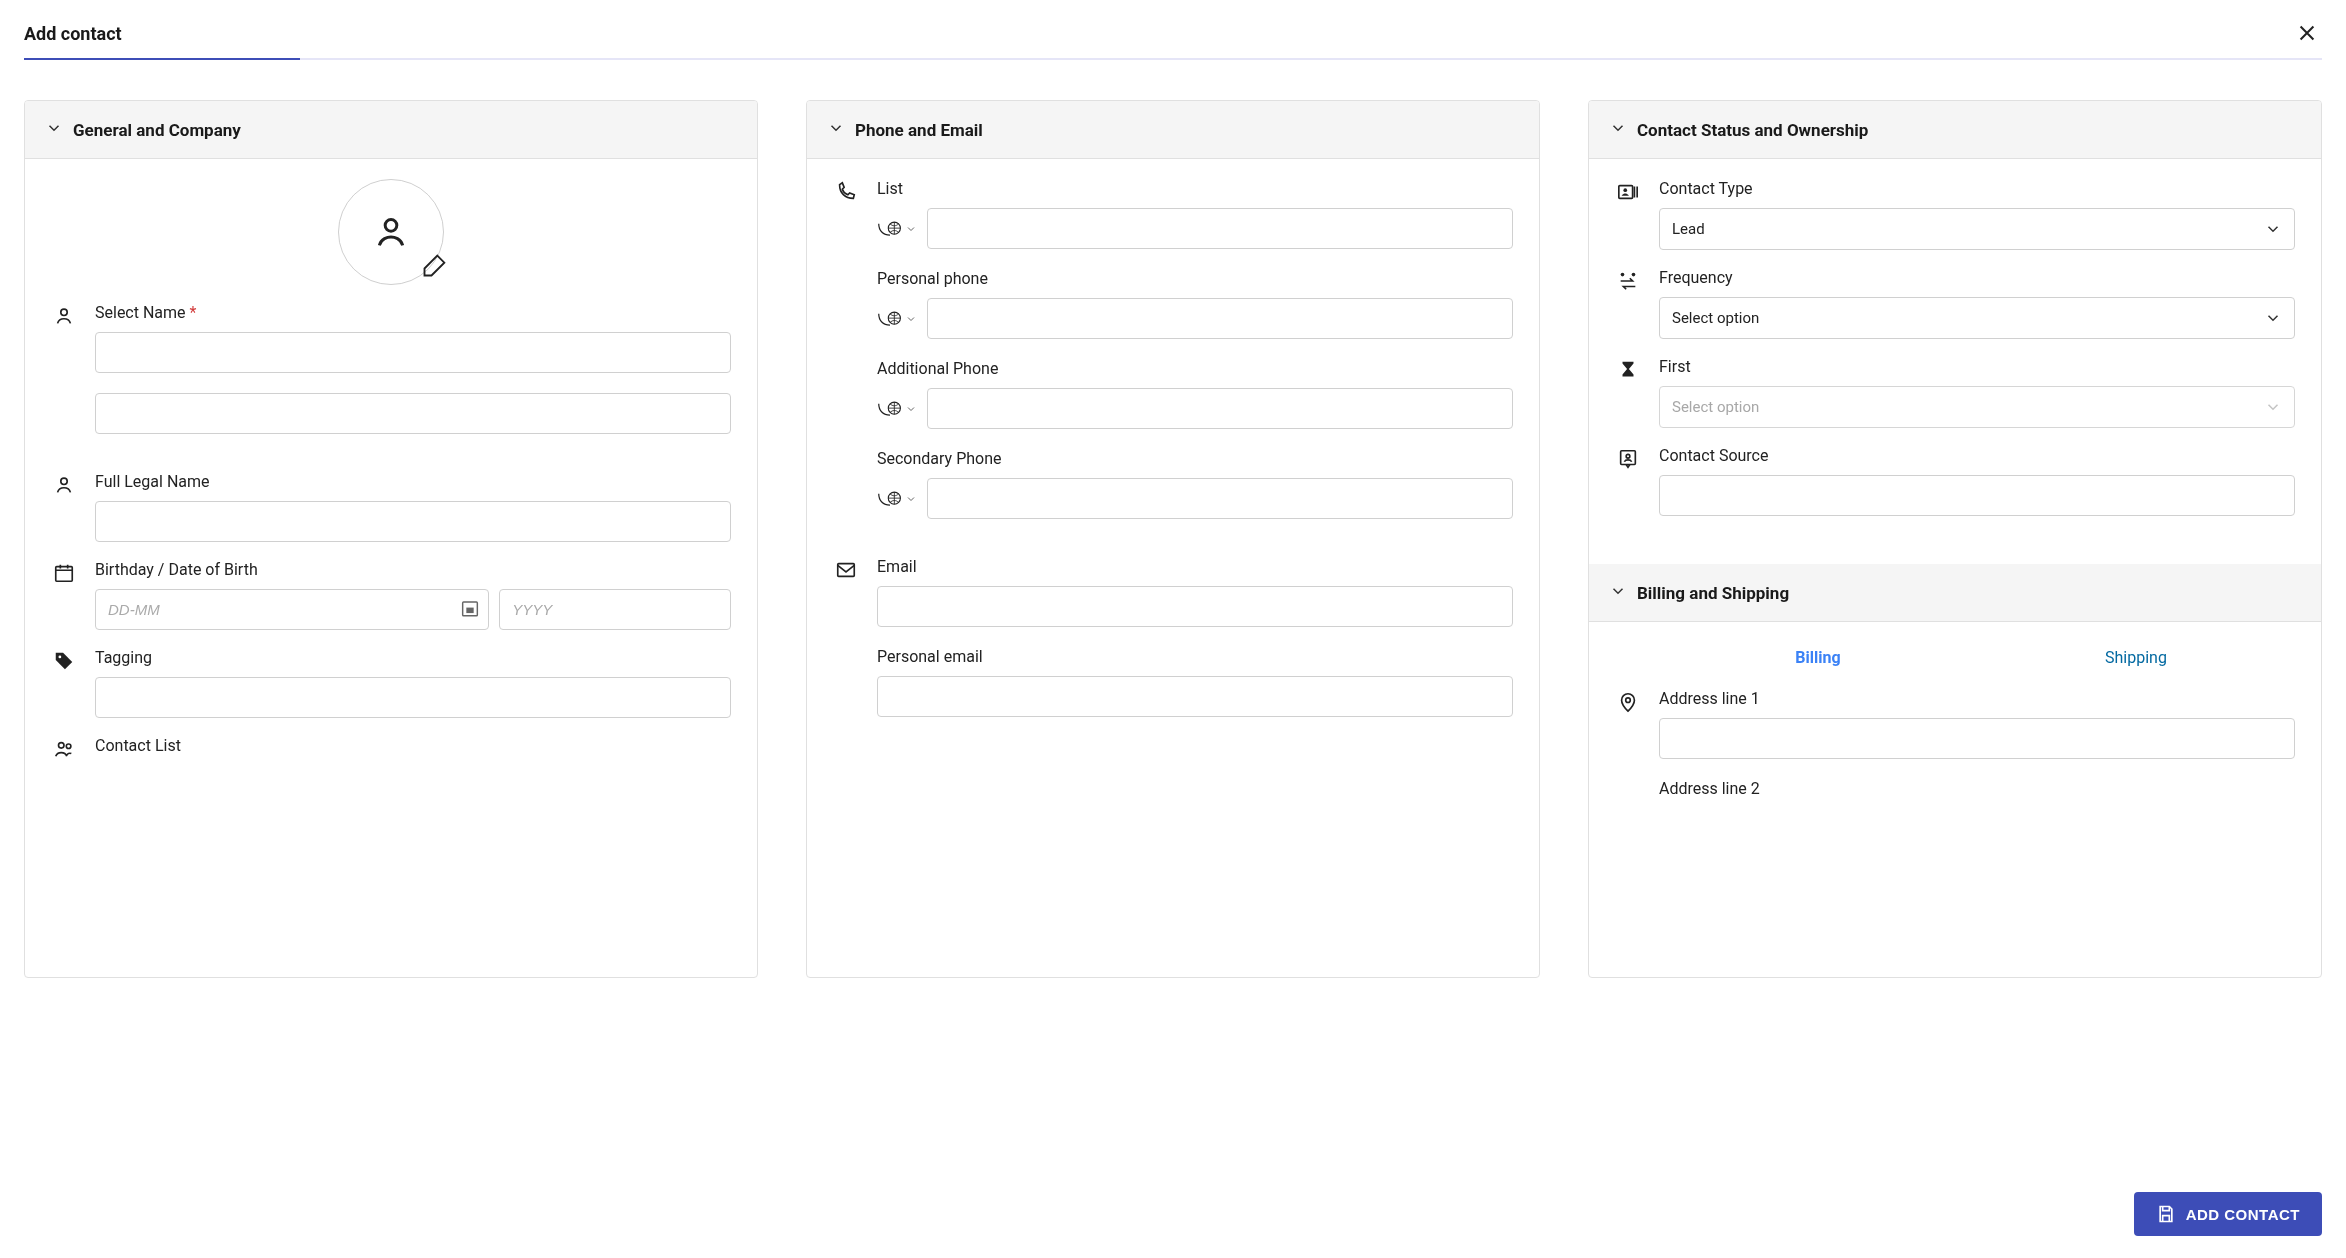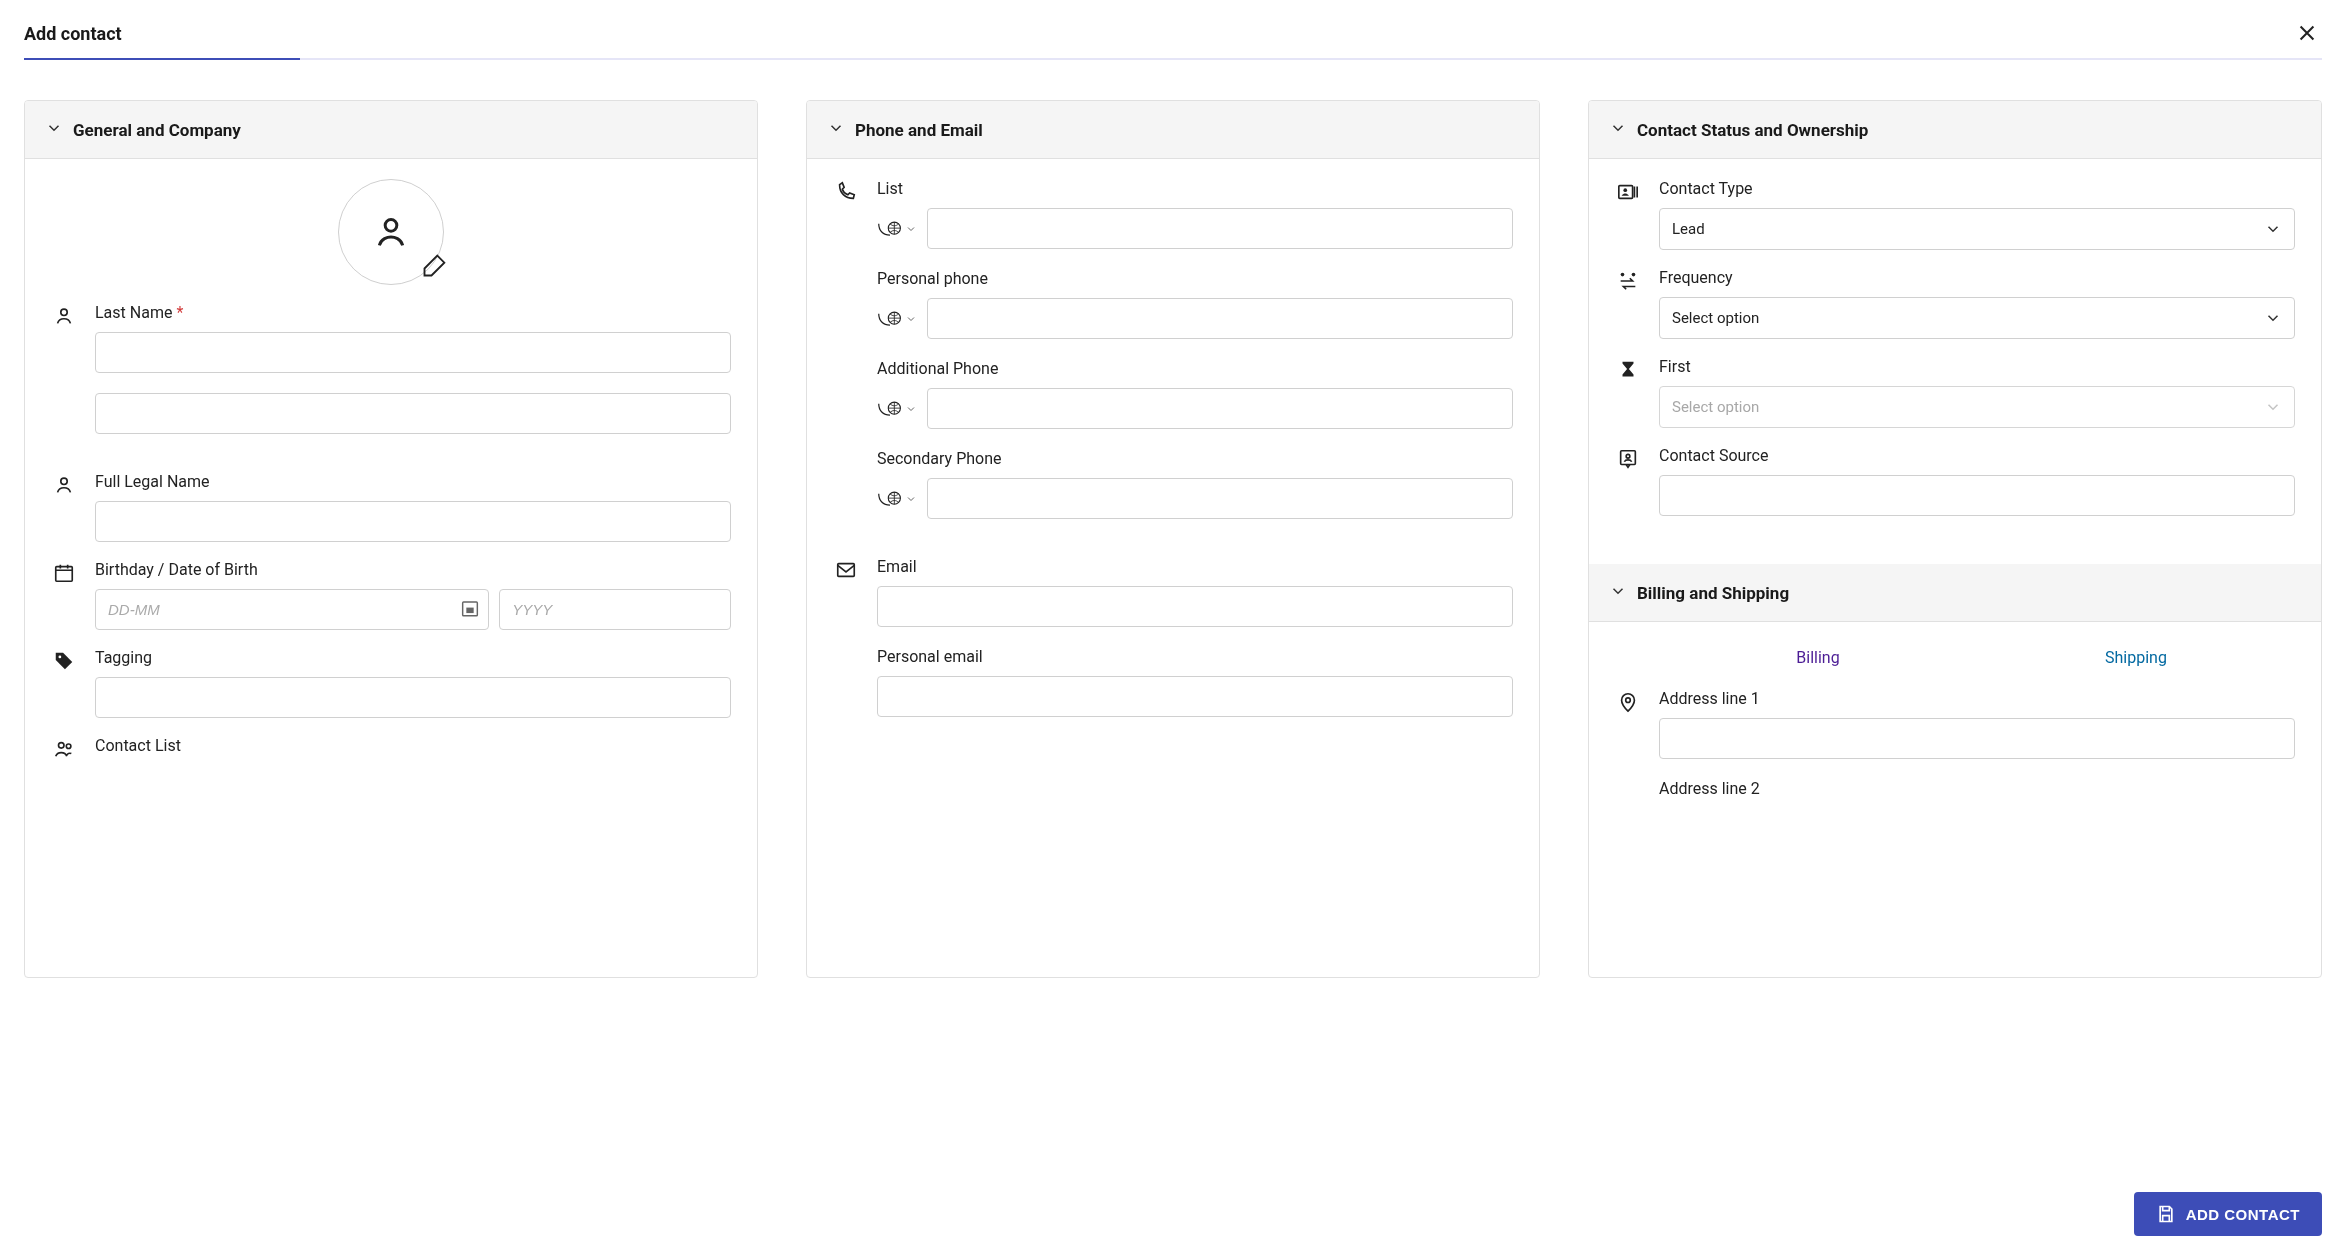--- a/index.html
+++ b/index.html
@@ -52,21 +52,21 @@
 .phone-row .input { flex: 1; }
 
 .dob-row { display: flex; gap: 10px; }
 .dob-day { flex: 1.7; position: relative; }
 .dob-year { flex: 1; }
 .dob-day .cal-btn { position: absolute; right: 8px; top: 50%; transform: translateY(-50%); }
 .dob-day .cal-btn svg { width: 22px; height: 22px; }
 
 .tabs { display: flex; margin-bottom: 10px; }
 .tab { flex: 1; text-align: center; padding: 6px 0; font-size: 16px; cursor: pointer; }
-.tab.active { font-weight: 400; color: #4c1d95; }
+.tab.active { font-weight: 700; color: #3b82f6; }
 .tab.inactive { color: #0369a1; }
 
 .footer { position: fixed; right: 24px; bottom: 22px; }
 .add-btn { background: #3d4db7; color: #fff; border: none; border-radius: 4px; padding: 12px 22px; font-size: 15px; font-weight: 700; letter-spacing: 0.5px; cursor: pointer; display: flex; align-items: center; gap: 10px; }
 .add-btn svg { width: 20px; height: 20px; }
 
 
 .col::-webkit-scrollbar { width: 8px; }
 .col::-webkit-scrollbar-thumb { background: #c5c5c5; border-radius: 4px; }
 .col::-webkit-scrollbar-track { background: transparent; }
@@ -112,21 +112,21 @@
 
       <div class="field-row">
         <div class="field-icon">
           <svg viewBox="0 0 24 24" fill="none" stroke="#222" stroke-width="1.8">
               <circle cx="12" cy="8" r="3.5"></circle>
               <path d="M5 20c1-4 5-5 7-5s6 1 7 5"></path>
             </svg>
         </div>
         <div class="field-content">
           <div class="sub-field">
-            <label class="field-label"><span>Last Name</span> <span class="req">*</span></label>
+            <label class="field-label"><span>Select Name</span> <span class="req">*</span></label>
             <input class="input" value="" style="">
           </div>
           <div class="sub-field">
             <input class="input" value="" style="">
           </div>
         </div>
       </div>
 
       <div class="field-row">
         <div class="field-icon">

